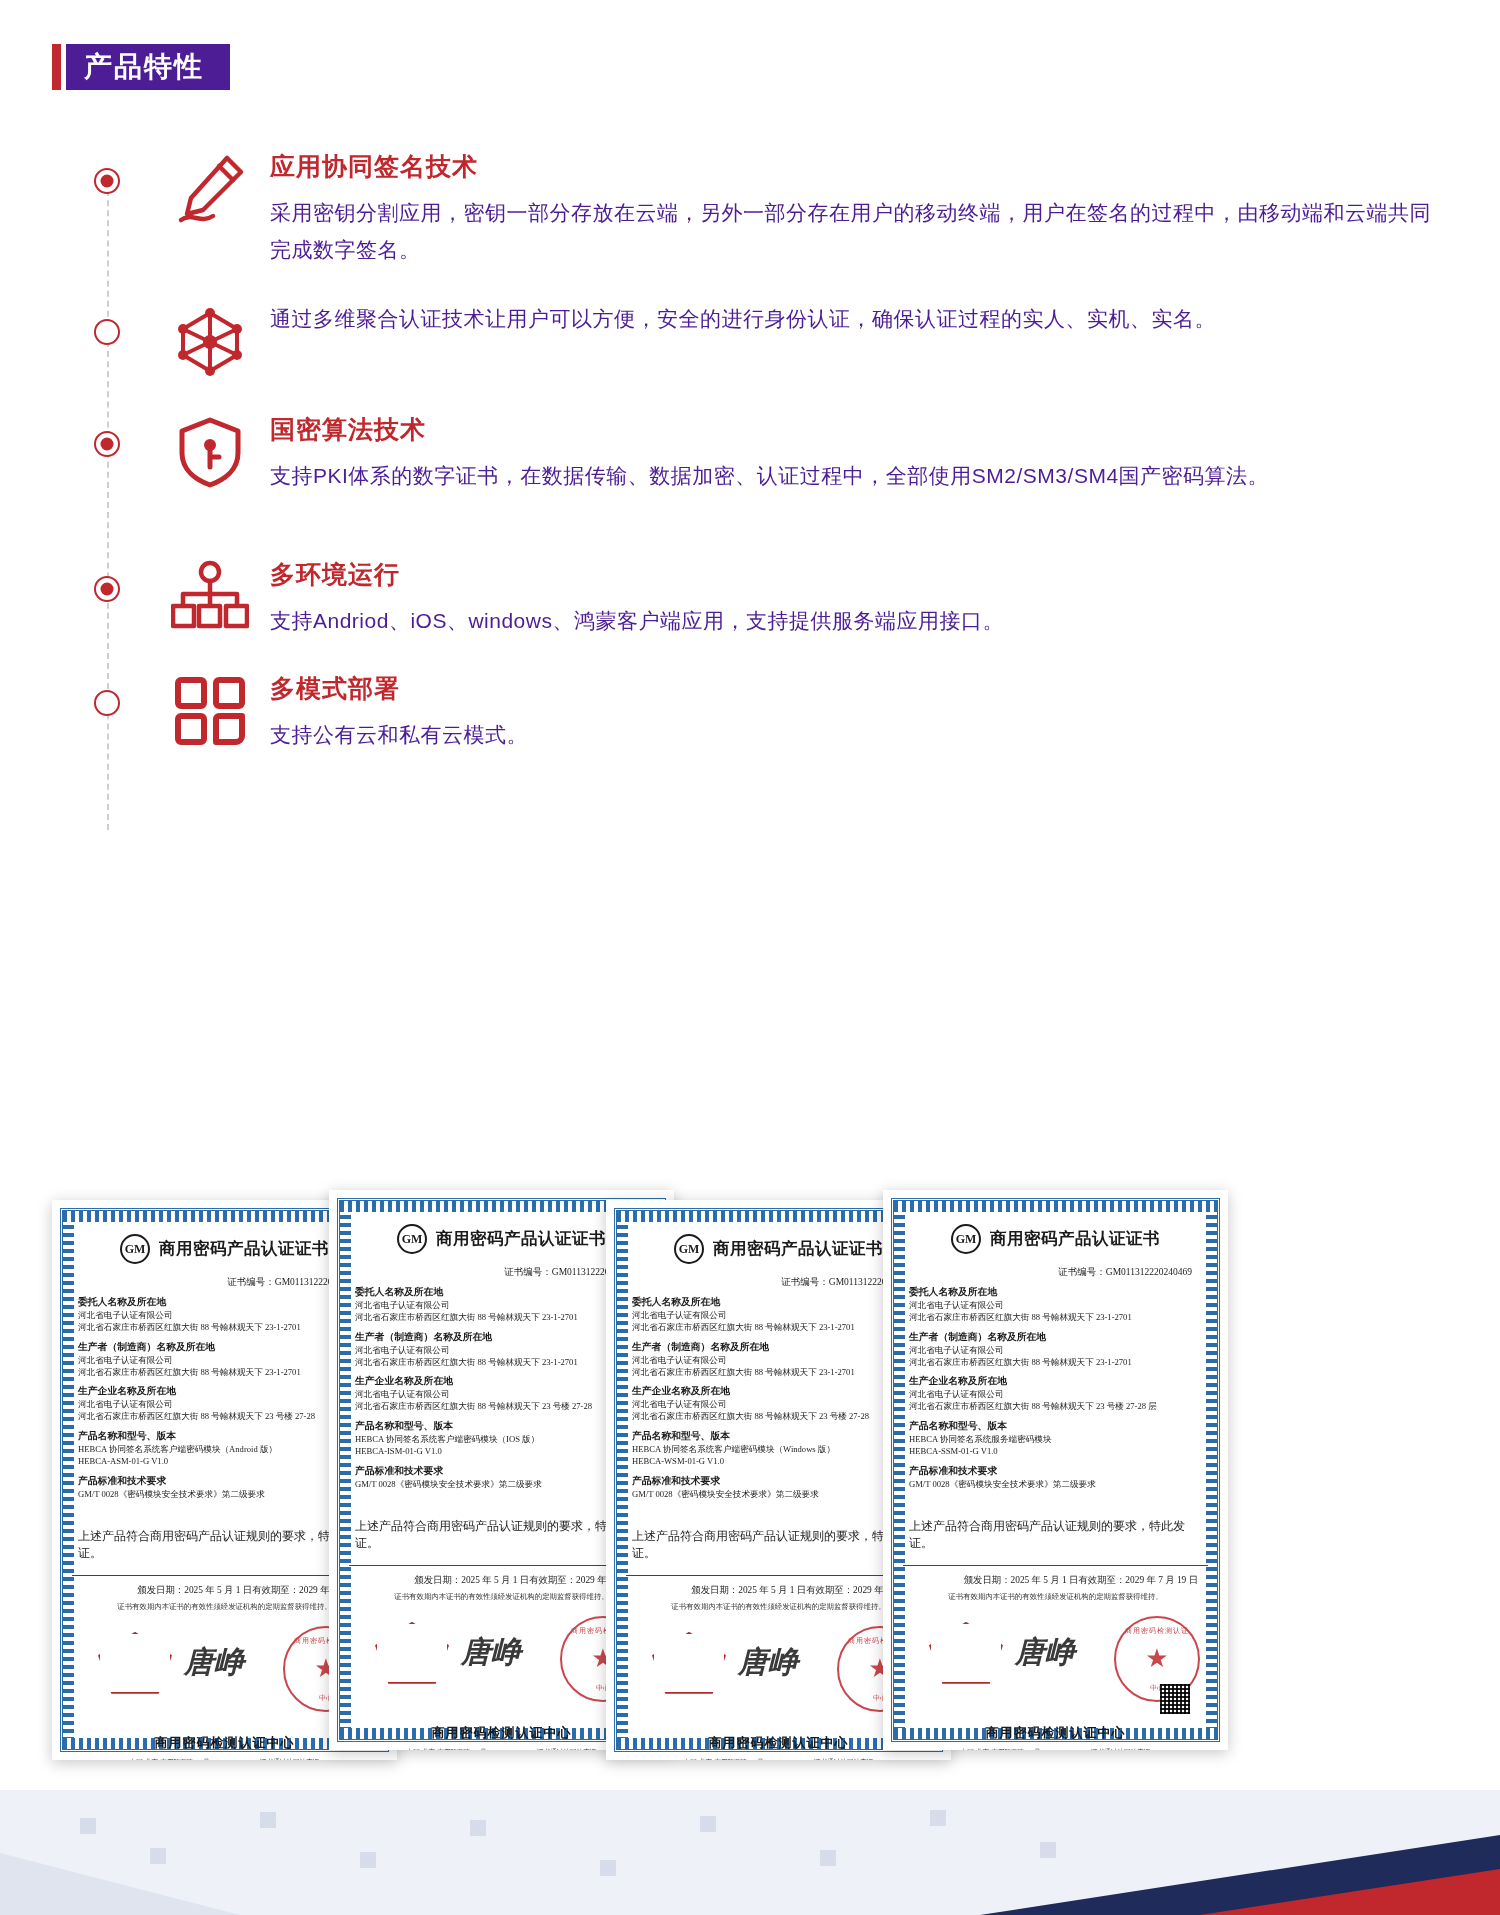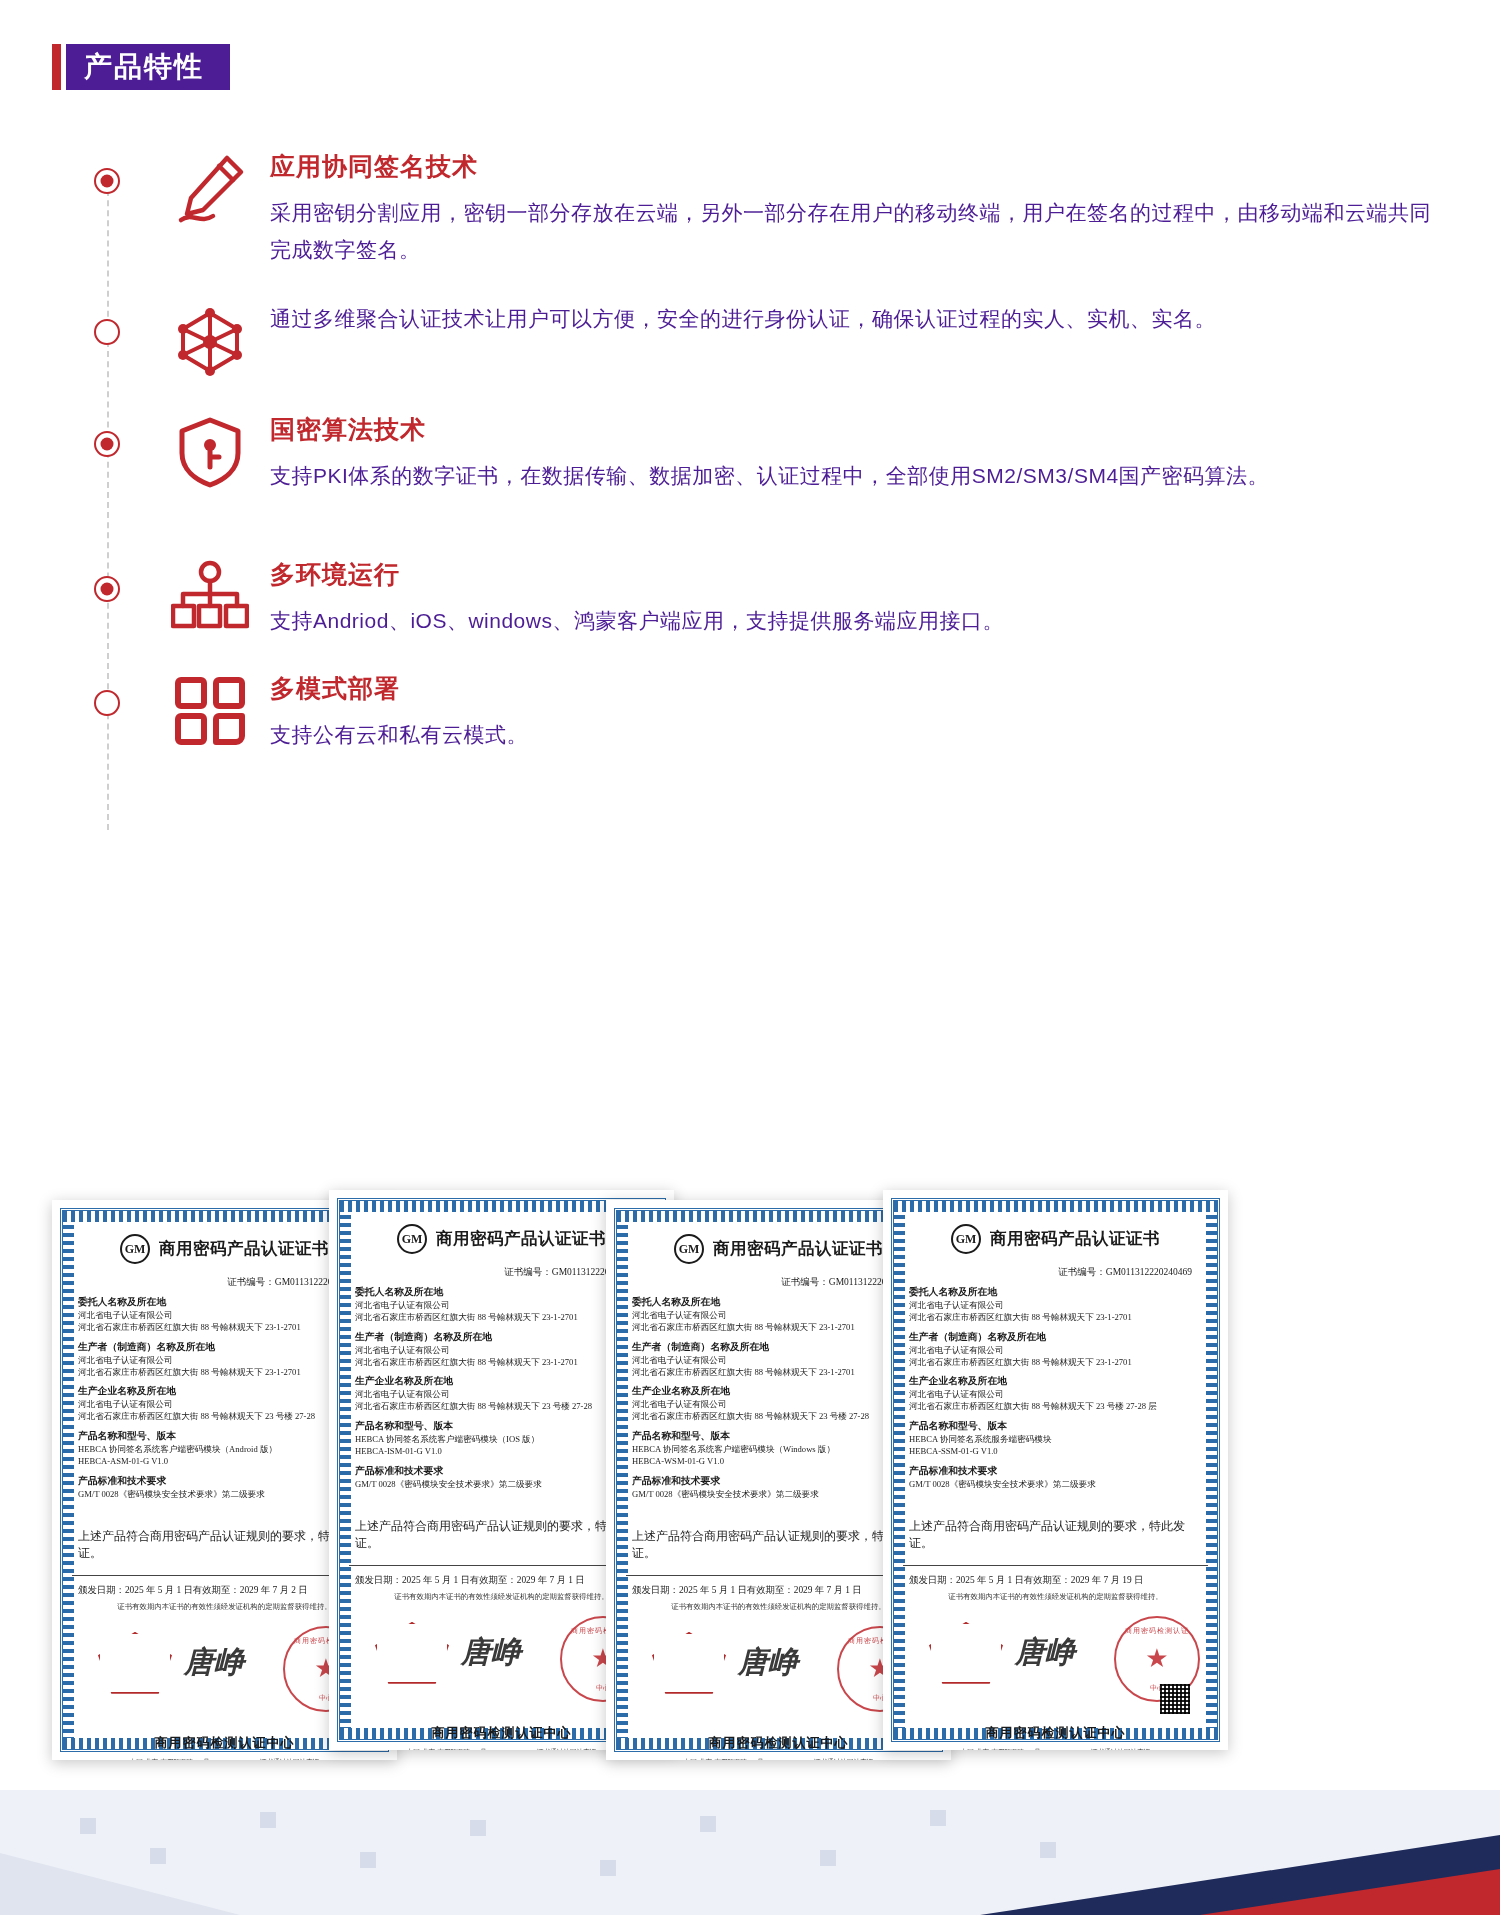--- a/index.html
+++ b/index.html
@@ -181,21 +181,21 @@
     display: block;
     white-space: nowrap;
   }
   .cert-statement {
     margin-top: 27px;
     padding-left: 6px;
     font-size: 12px;
   }
   .cert-dates {
     display: flex;
-    justify-content: flex-start;
+    justify-content: flex-end;
     font-size: 9.4px;
     margin-top: 13px;
     padding: 0 10px 0 6px;
     border-top: 1px solid #444;
     padding-top: 8px;
   }
   .cert-note {
     text-align: center;
     font-size: 7.4px;
     color: #333;

